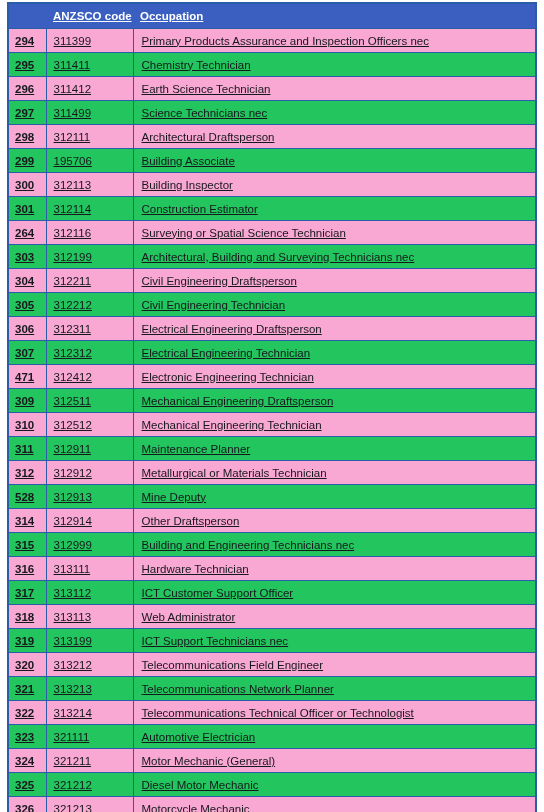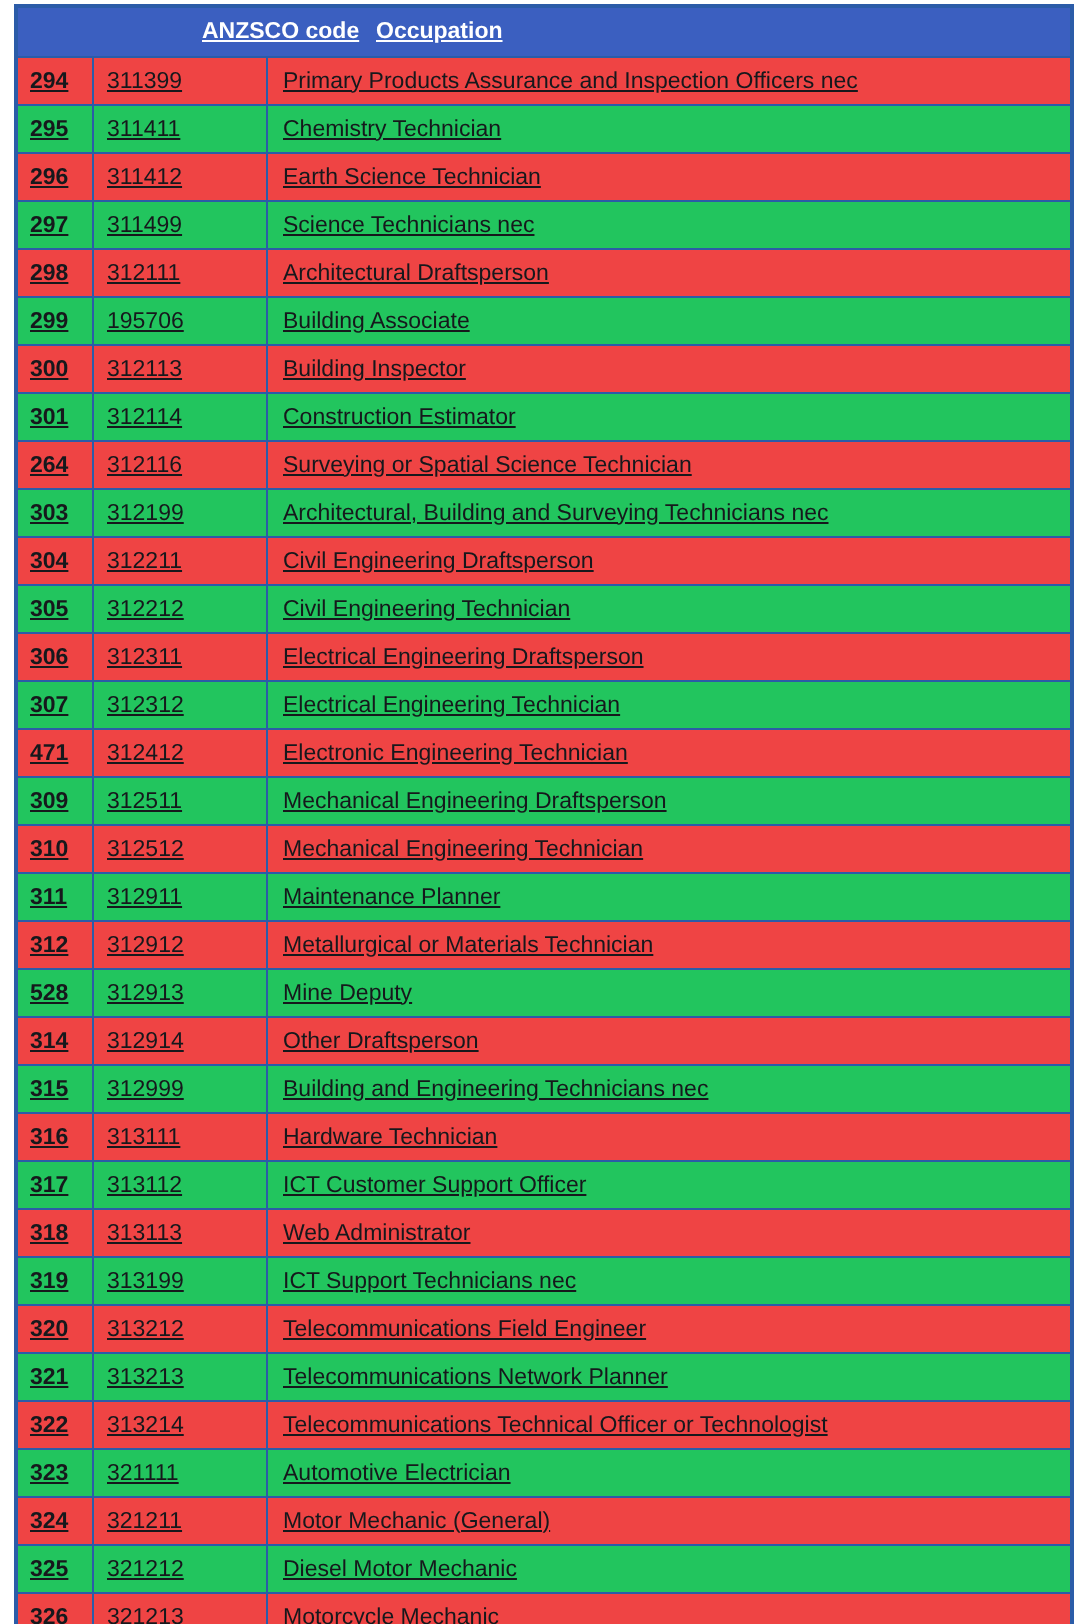--- a/index.html
+++ b/index.html
@@ -46,21 +46,20 @@
     font-weight: bold;
     font-size: 11.5px;
     color: #ffffff;
     border: none;
   }
   thead th.th-num { border: none; }
   thead th span.hdr-label {
     text-decoration: underline;
     color: #ffffff;
     white-space: nowrap;
-    margin-left: 48px;
   }
 
   tbody tr {
     height: 23px;
   }
   tbody tr.row-white { background: #ffffff; }
   tbody tr.row-tint  { background: #D8E0F0; }
 
   tbody td {
     height: 23px;
@@ -90,21 +89,21 @@
   tbody td.cell-occ  { padding-left: 8px; }
 </style>
 <style>
     thead tr.header-row { background: #3B5FC0; }
     thead th span.hdr-label { color: #FFFFFF; }
     table.anzsco { border-color: #2B5CA8; }
     tbody td { border-top-color: #2B5CA8;
                border-bottom-color: #2B5CA8;
                border-right-color: #2B5CA8; }
     tbody tr.row-tint  { background: #22c55e; }
-    tbody tr.row-white { background: #ef4444; padding-left: 12px; }
+    tbody tr.row-white { background: #f9a8d4; padding-left: 12px; }
   </style></head>
 <body>
 
 <div class="table-wrap">
   <table class="anzsco">
     <colgroup>
       <col class="col-num">
       <col class="col-code">
       <col class="col-occ">
     </colgroup>

